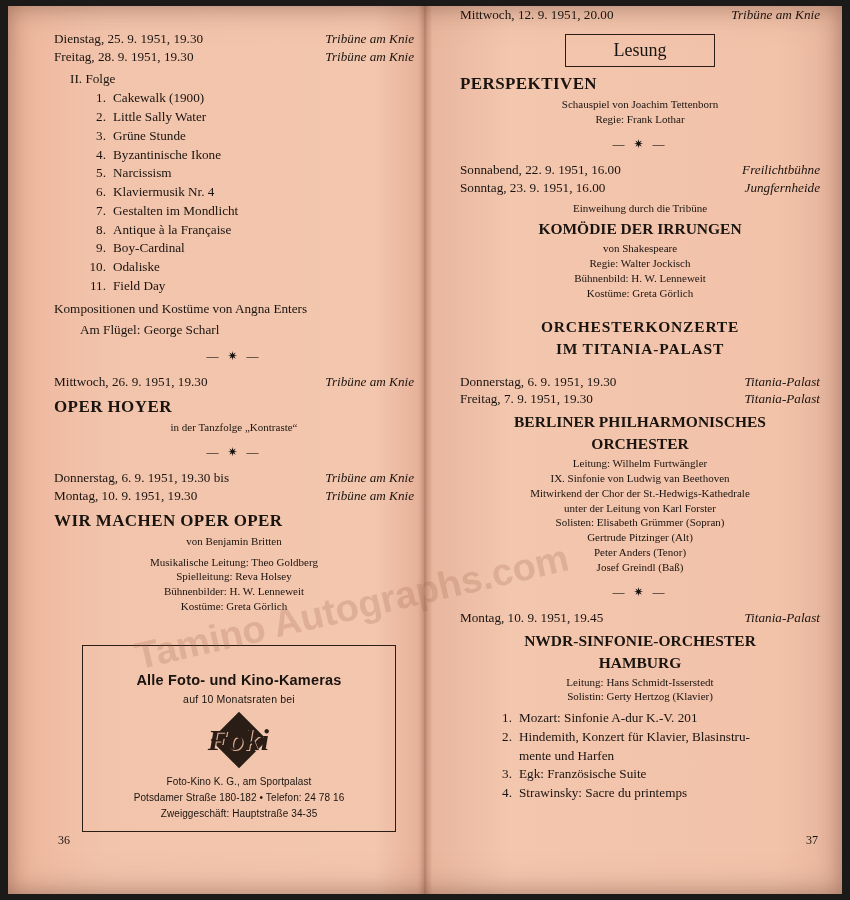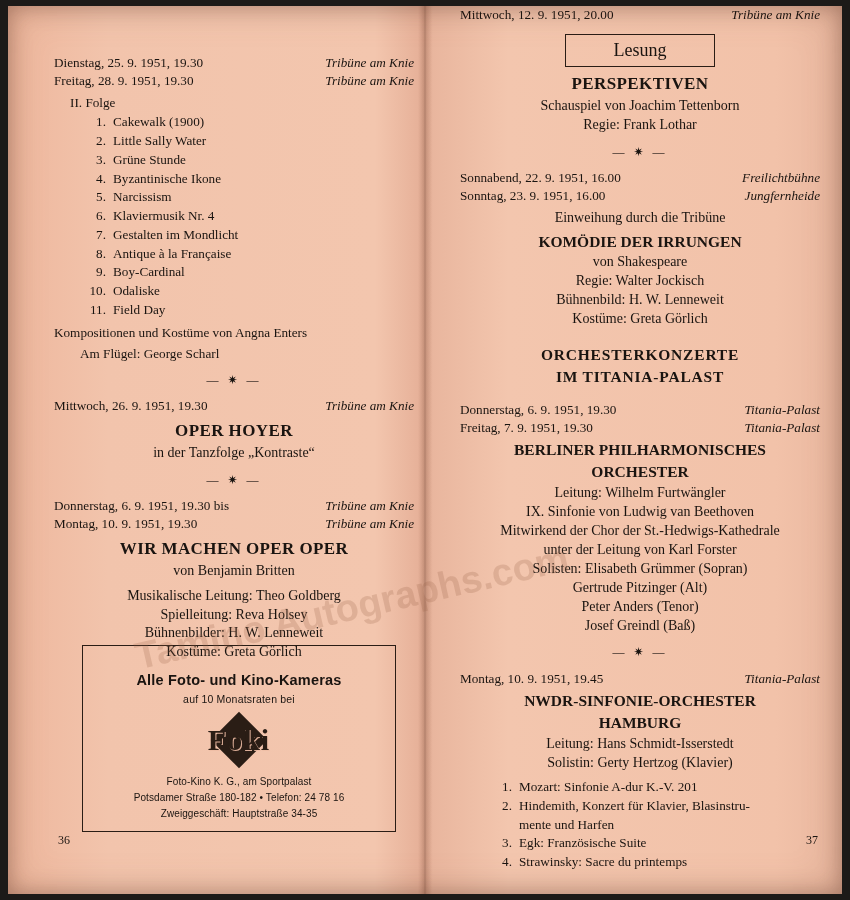--- a/index.html
+++ b/index.html
@@ -48,33 +48,32 @@
     justify-content: space-between;
     align-items: baseline;
   }
   .date { white-space: nowrap; }
   .venue {
     font-style: italic;
     white-space: nowrap;
     padding-left: 10px;
   }
   .title-lg {
-    text-align: center;
     font-weight: bold;
     font-size: 17px;
     letter-spacing: 0.4px;
     margin: 5px 0 1px;
   }
   .title-md {
     text-align: center;
     font-weight: bold;
     font-size: 15.5px;
     margin: 4px 0 1px;
   }
-  .sub { text-align: center; font-size: 14px; }
+  .sub { text-align: center; font-size: 11px; }
   .star {
     text-align: center;
     letter-spacing: 3px;
     margin: 9px 0 9px;
     font-size: 12px;
   }
   .folge { margin: 4px 0 2px 16px; font-size: 13.2px; }
   ol.works {
     list-style: none;
     margin: 0 0 4px 0;
@@ -147,20 +146,21 @@
     margin: -20px 0 0 -20px;
     background: #2a1d15;
     transform: rotate(45deg);
   }
   .ad-logo .word {
     position: absolute;
     left: 0; top: 0;
     width: 100%;
     line-height: 52px;
     font-family: "Liberation Serif", serif;
+    font-style: italic;
     font-weight: bold;
     font-size: 30px;
     color: #2a1d15;
     letter-spacing: 1px;
     text-shadow: 1px 1px 0 rgba(240,190,165,0.9);
   }
   .ad-line {
     font-size: 10px;
     line-height: 1.6;
     letter-spacing: 0.1px;
@@ -187,21 +187,21 @@
     pointer-events: none;
   }
 </style>
 </head>
 <body>
 
 <div class="book">
   <div class="spine"></div>
 
   <div class="page left">
-    <div class="col" style="padding-top:48px;">
+    <div class="col" style="padding-top:24px;">
 
       <div class="row">
         <span class="date">Dienstag, 25. 9. 1951, 19.30</span>
         <span class="venue">Tribüne am Knie</span>
       </div>
       <div class="row">
         <span class="date">Freitag, 28. 9. 1951, 19.30</span>
         <span class="venue">Tribüne am Knie</span>
       </div>
 

